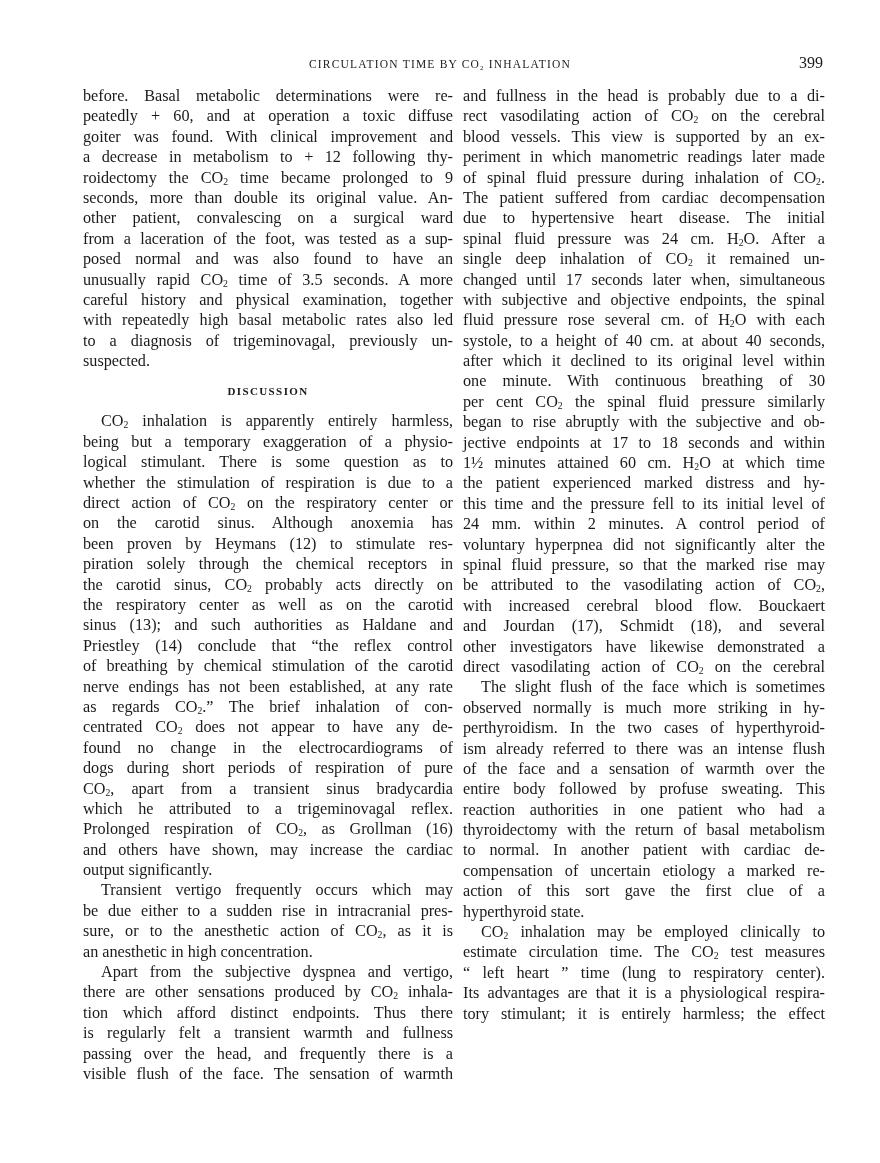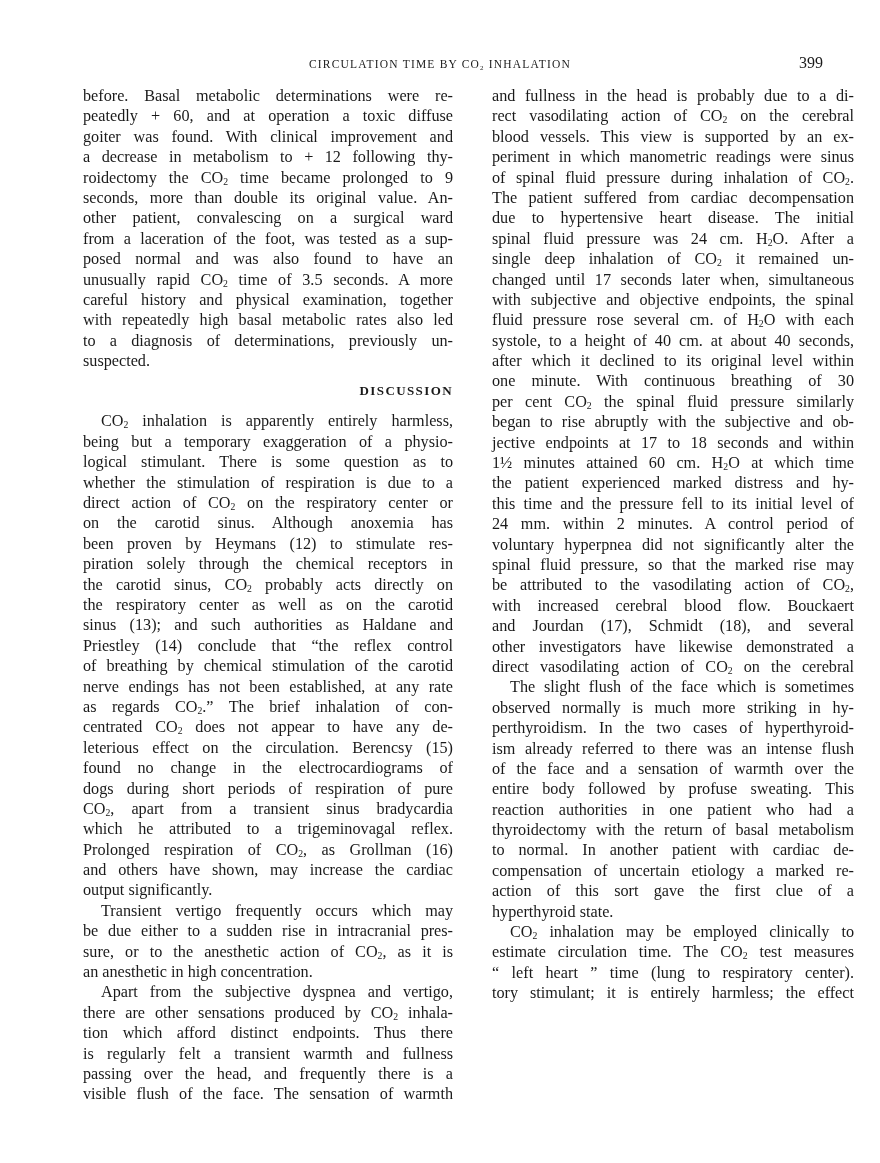--- a/index.html
+++ b/index.html
@@ -4,26 +4,26 @@
 <style>
   html, body { margin: 0; padding: 0; background: #ffffff; }
   body { width: 880px; height: 1163px; position: relative; overflow: hidden;
          font-family: "Liberation Serif", "DejaVu Serif", serif; color: #1a1a1a; }
   .header { position: absolute; top: 56px; left: 0; width: 880px; height: 20px; }
   .running-title { position: absolute; left: 0; width: 100%; top: 2px; text-align: center;
                    font-size: 11.5px; letter-spacing: 1.2px; text-transform: uppercase; }
   .page-num { position: absolute; right: 57px; top: -2px; font-size: 16px; font-weight: normal; }
   .col { position: absolute; top: 86px; width: 370px; }
   .col.left { left: 83px; }
-  .col.right { left: 463px; width: 362px; margin-left: 29px; }
+  .col.right { left: 463px; width: 362px; }
   .line { display: block; height: 20.4px; line-height: 20.4px; font-size: 16.2px;
           white-space: nowrap; text-align: justify; text-align-last: justify; }
   .line.last { text-align-last: left; }
   .line.indent { padding-left: 18px; }
-  .heading { display: block; text-align: right; font-size: 13px; letter-spacing: 1.4px;
+  .heading { display: block; text-align: center; font-size: 11px; letter-spacing: 1.4px;
              text-transform: uppercase; height: 40px; line-height: 40px; margin: 0; }
   sub { font-size: 0.6em; vertical-align: -0.25em; line-height: 0; }
 </style>
 </head>
 <body>
 
 <div class="header">
   <div class="running-title">Circulation time by CO<sub>2</sub> inhalation</div>
   <div class="page-num">399</div>
 </div>
@@ -35,42 +35,41 @@
       <span class="line">goiter was found.  With clinical improvement and</span>
       <span class="line">a decrease in metabolism to + 12 following thy-</span>
       <span class="line">roidectomy the CO<sub>2</sub> time became prolonged to 9</span>
       <span class="line">seconds, more than double its original value.  An-</span>
       <span class="line">other patient, convalescing on a surgical ward</span>
       <span class="line">from a laceration of the foot, was tested as a sup-</span>
       <span class="line">posed normal and was also found to have an</span>
       <span class="line">unusually rapid CO<sub>2</sub> time of 3.5 seconds.  A more</span>
       <span class="line">careful history and physical examination, together</span>
       <span class="line">with repeatedly high basal metabolic rates also led</span>
-      <span class="line">to a diagnosis of determinations, previously un-</span>
+      <span class="line">to a diagnosis of trigeminovagal, previously un-</span>
       <span class="line last">suspected.</span>
     </div>
   <h3 class="heading">Discussion</h3>
   <div>
       <span class="line indent">CO<sub>2</sub> inhalation is apparently entirely harmless,</span>
       <span class="line">being but a temporary exaggeration of a physio-</span>
       <span class="line">logical stimulant.  There is some question as to</span>
       <span class="line">whether the stimulation of respiration is due to a</span>
       <span class="line">direct action of CO<sub>2</sub> on the respiratory center or</span>
       <span class="line">on the carotid sinus.  Although anoxemia has</span>
       <span class="line">been proven by Heymans (12) to stimulate res-</span>
       <span class="line">piration solely through the chemical receptors in</span>
       <span class="line">the carotid sinus, CO<sub>2</sub> probably acts directly on</span>
       <span class="line">the respiratory center as well as on the carotid</span>
       <span class="line">sinus (13); and such authorities as Haldane and</span>
       <span class="line">Priestley (14) conclude that “the reflex control</span>
       <span class="line">of breathing by chemical stimulation of the carotid</span>
       <span class="line">nerve endings has not been established, at any rate</span>
       <span class="line">as regards CO<sub>2</sub>.”  The brief inhalation of con-</span>
       <span class="line">centrated CO<sub>2</sub> does not appear to have any de-</span>
-      <span class="line">leterious effect on the circulation.  Berencsy (15)</span>
       <span class="line">found no change in the electrocardiograms of</span>
       <span class="line">dogs during short periods of respiration of pure</span>
       <span class="line">CO<sub>2</sub>, apart from a transient sinus bradycardia</span>
       <span class="line">which he attributed to a trigeminovagal reflex.</span>
       <span class="line">Prolonged respiration of CO<sub>2</sub>, as Grollman (16)</span>
       <span class="line">and others have shown, may increase the cardiac</span>
       <span class="line last">output significantly.</span>
     </div>
   <div>
       <span class="line indent">Transient vertigo frequently occurs which may</span>
@@ -86,21 +85,21 @@
       <span class="line">passing over the head, and frequently there is a</span>
       <span class="line">visible flush of the face.  The sensation of warmth</span>
     </div>
 </div>
 
 <div class="col right">
   <div>
       <span class="line">and fullness in the head is probably due to a di-</span>
       <span class="line">rect vasodilating action of CO<sub>2</sub> on the cerebral</span>
       <span class="line">blood vessels.  This view is supported by an ex-</span>
-      <span class="line">periment in which manometric readings were sinus</span>
+      <span class="line">periment in which manometric readings later made</span>
       <span class="line">of spinal fluid pressure during inhalation of CO<sub>2</sub>.</span>
       <span class="line">The patient suffered from cardiac decompensation</span>
       <span class="line">due to hypertensive heart disease.  The initial</span>
       <span class="line">spinal fluid pressure was 24 cm. H<sub>2</sub>O.  After a</span>
       <span class="line">single deep inhalation of CO<sub>2</sub> it remained un-</span>
       <span class="line">changed until 17 seconds later when, simultaneous</span>
       <span class="line">with subjective and objective endpoints, the spinal</span>
       <span class="line">fluid pressure rose several cm. of H<sub>2</sub>O with each</span>
       <span class="line">systole, to a height of 40 cm. at about 40 seconds,</span>
       <span class="line">after which it declined to its original level within</span>
@@ -131,15 +130,16 @@
       <span class="line">thyroidectomy with the return of basal metabolism</span>
       <span class="line">to normal.  In another patient with cardiac de-</span>
       <span class="line">compensation of uncertain etiology a marked re-</span>
       <span class="line">action of this sort gave the first clue of a</span>
       <span class="line last">hyperthyroid state.</span>
     </div>
   <div>
       <span class="line indent">CO<sub>2</sub> inhalation may be employed clinically to</span>
       <span class="line">estimate circulation time.  The CO<sub>2</sub> test measures</span>
       <span class="line">“ left heart ” time (lung to respiratory center).</span>
+      <span class="line">Its advantages are that it is a physiological respira-</span>
       <span class="line">tory stimulant; it is entirely harmless; the effect</span>
     </div>
 </div>
 
 </body></html>

